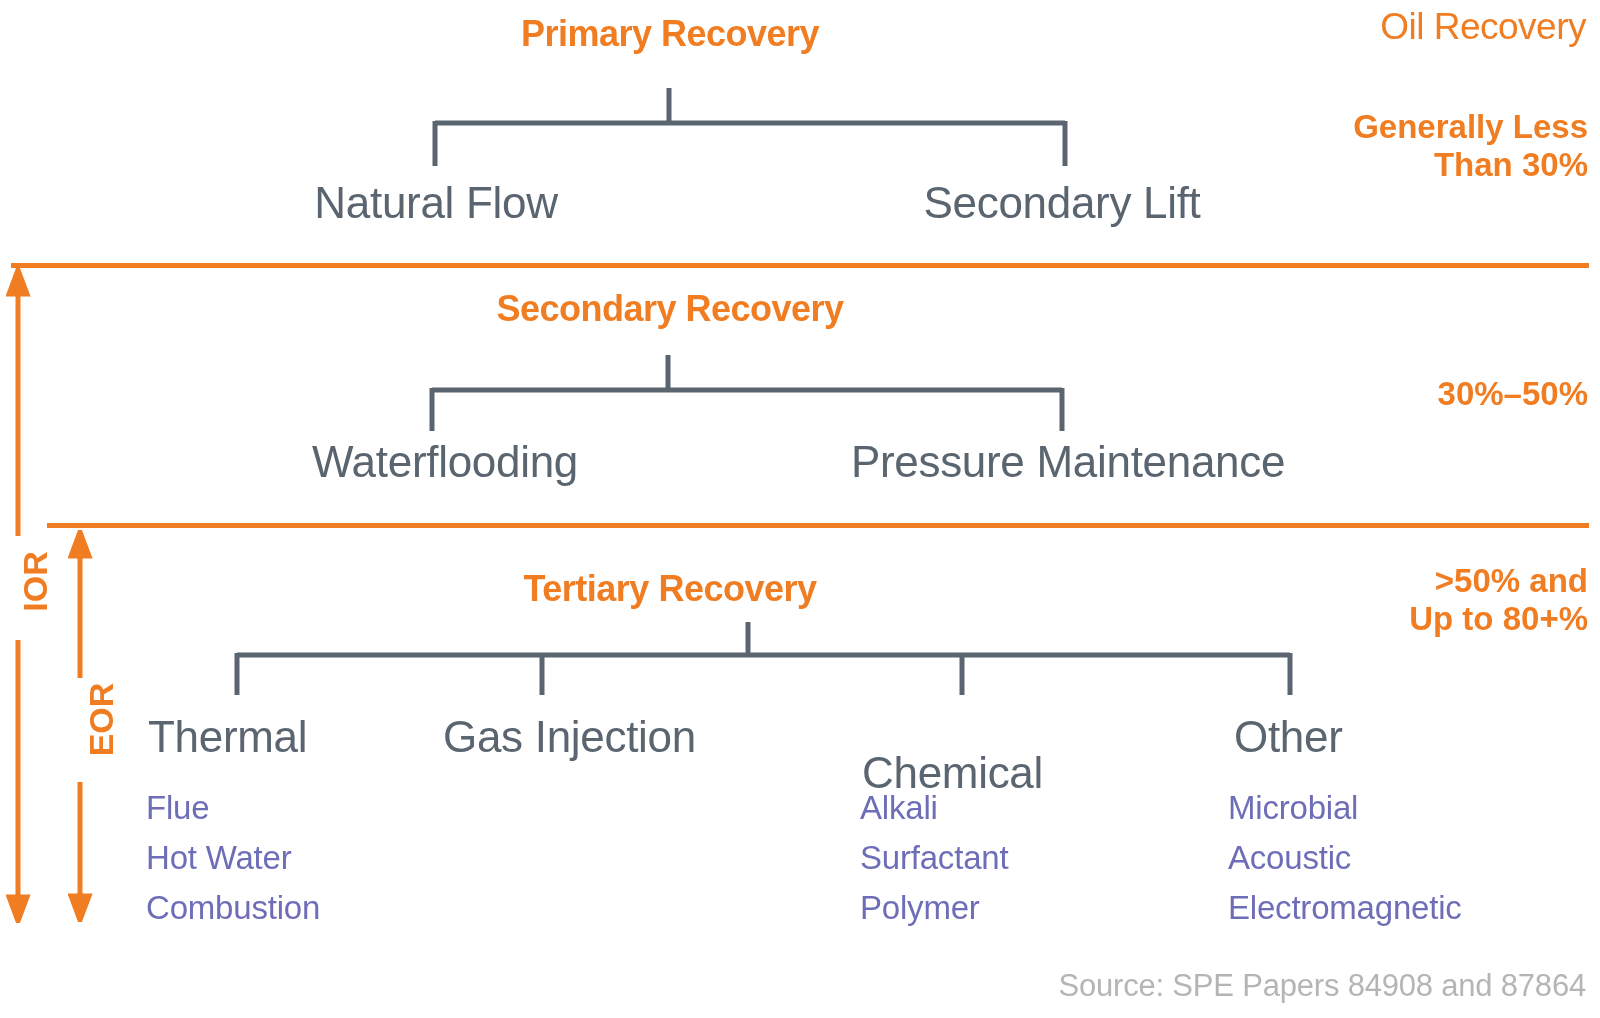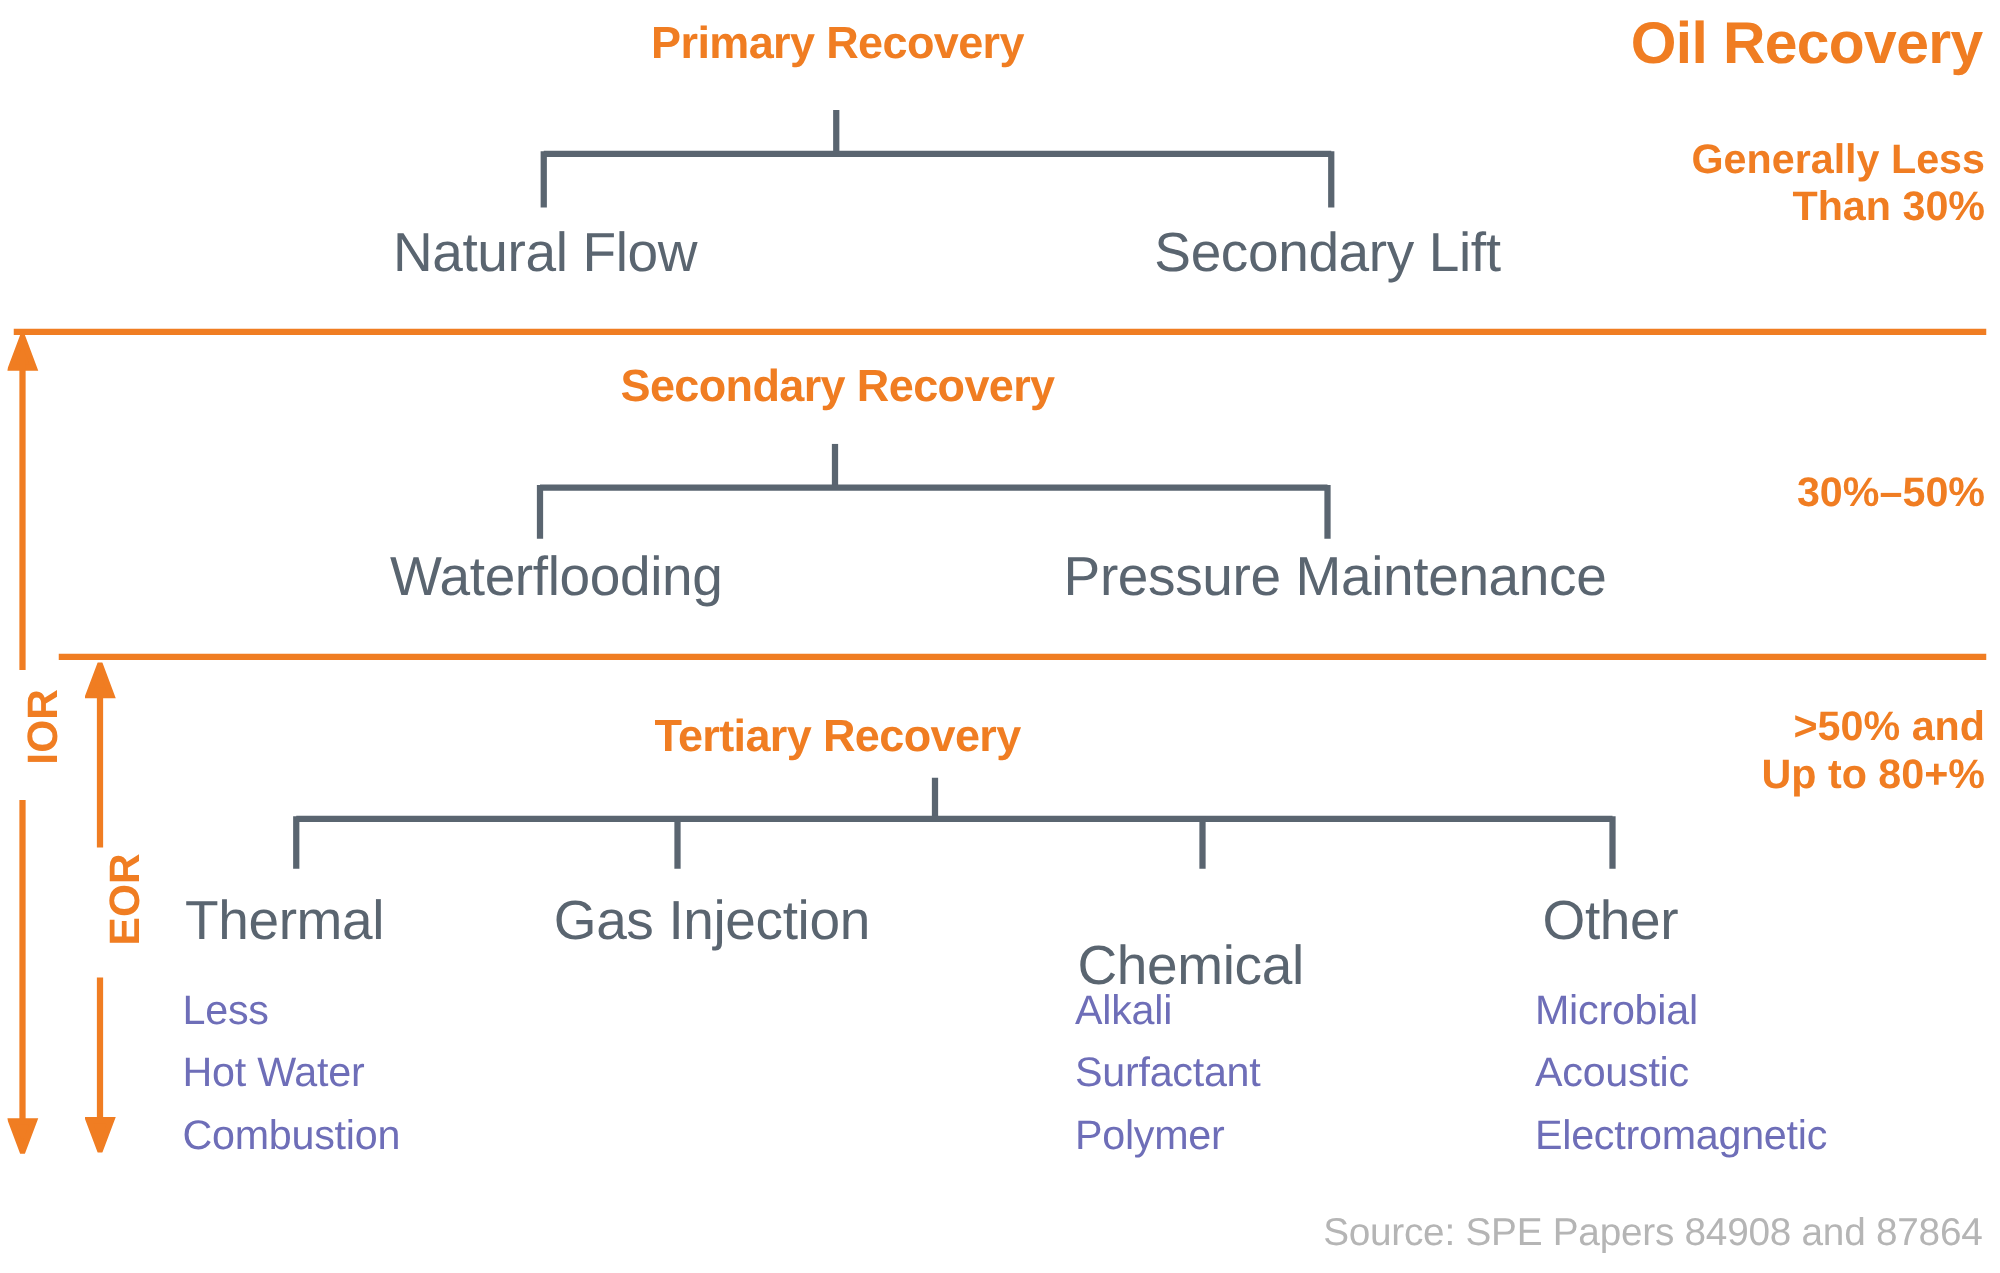--- a/index.html
+++ b/index.html
@@ -25,22 +25,22 @@
     color: #F07D22;
     font-weight: bold;
     font-size: 36px;
     letter-spacing: -0.5px;
     white-space: nowrap;
     text-align: center;
   }
   .corner-title {
     position: absolute;
     color: #F07D22;
-    font-weight: bold;
-    font-size: 47px;
+    font-weight: normal;
+    font-size: 37px;
     white-space: nowrap;
     text-align: left;
     letter-spacing: -0.5px;
   }
   .pct-label {
     position: absolute;
     color: #F07D22;
     font-weight: bold;
     font-size: 33px;
     text-align: right;
@@ -174,21 +174,21 @@
       </g>
     </svg>
   </div>
 
   <div class="node" style="left:148px; top:712px;">Thermal</div>
   <div class="node" style="left:443px; top:712px;">Gas Injection</div>
   <div class="node" style="left:862px; top:712px;margin-top:36px;">Chemical</div>
   <div class="node" style="left:1234px; top:712px;">Other</div>
 
   <div class="subcol" style="left:146px; top:783px;">
-    <div>Less</div>
+    <div>Flue</div>
     <div>Hot Water</div>
     <div>Combustion</div>
   </div>
 
 
   <div class="subcol" style="left:860px; top:783px;">
     <div>Alkali</div>
     <div>Surfactant</div>
     <div>Polymer</div>
   </div>

